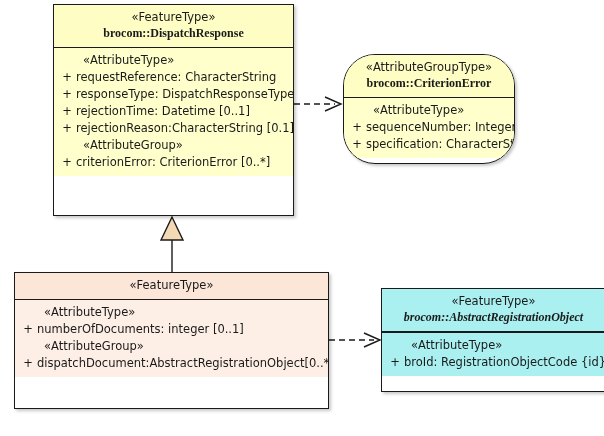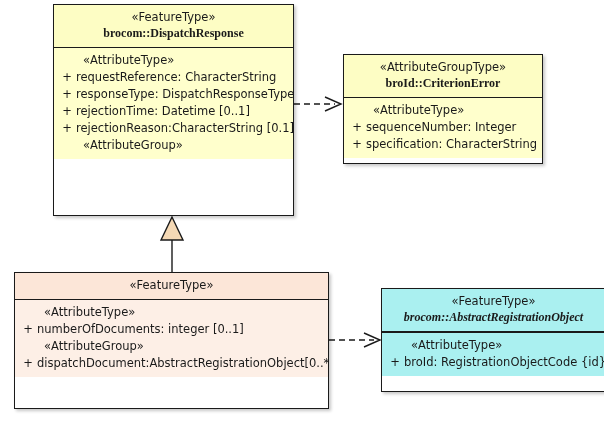--- a/index.html
+++ b/index.html
@@ -97,21 +97,21 @@
 
   .theme-cyan .uml-header   { background: #aaf0f0; }
   .theme-cyan .uml-body     { background: #aaf0f0; }
   .theme-cyan .uml-header   { border-bottom-width: 2px; }
 
   
   #box-dispatch-response {
     left: 45px; top: 4px; width: 241px; height: 212px;
   }
   #box-criterion-error {
-    left: 335px; top: 54px; width: 200px; height: 110px;
+    left: 335px; top: 54px; width: 172px; height: 110px; border-radius: 32px;
   }
   #box-dispatch-characteristics {
     left: 6px; top: 272px; width: 315px; height: 137px;
   }
   #box-abstract-registration-object {
     left: 373px; top: 288px; width: 225px; height: 104px;
   }
 
   
   #connectors {
@@ -161,27 +161,30 @@
       </span>
       <span class="attr-row">
         <span class="attr-vis">+</span><span class="attr-text">rejectionTime: Datetime [0..1]</span>
       </span>
       <span class="attr-row">
         <span class="attr-vis">+</span><span class="attr-text">rejectionReason:CharacterString [0.1]</span>
       </span>
 
       <span class="group-label">«AttributeGroup»</span>
 
+      <span class="attr-row">
+        <span class="attr-vis">+</span><span class="attr-text">criterionError: CriterionError [0..*]</span>
+      </span>
     </div>
   </div>
 
   <div class="uml-class theme-yellow" id="box-criterion-error">
     <div class="uml-header">
       <span class="stereotype">«AttributeGroupType»</span>
-      <span class="classname">broId::CriterionError</span>
+      <span class="classname">brocom::CriterionError</span>
     </div>
     <div class="uml-body">
       <span class="group-label">«AttributeType»</span>
       <span class="attr-row">
         <span class="attr-vis">+</span><span class="attr-text">sequenceNumber: Integer</span>
       </span>
       <span class="attr-row">
         <span class="attr-vis">+</span><span class="attr-text">specification: CharacterString</span>
       </span>
     </div>

